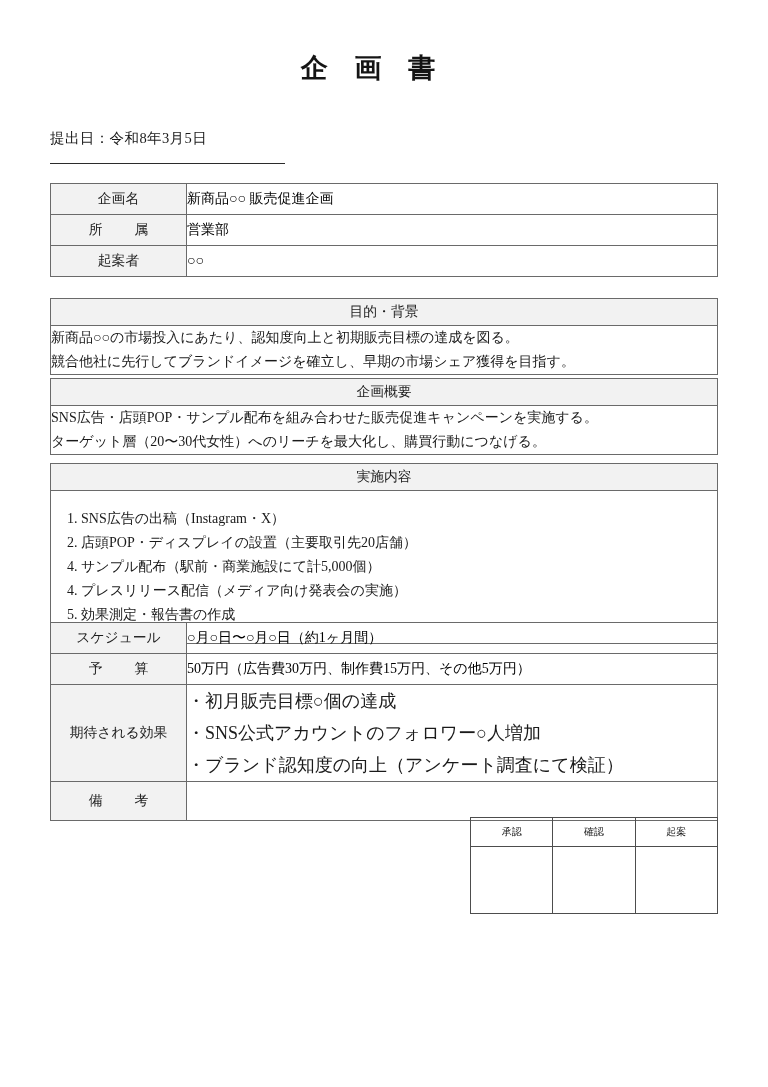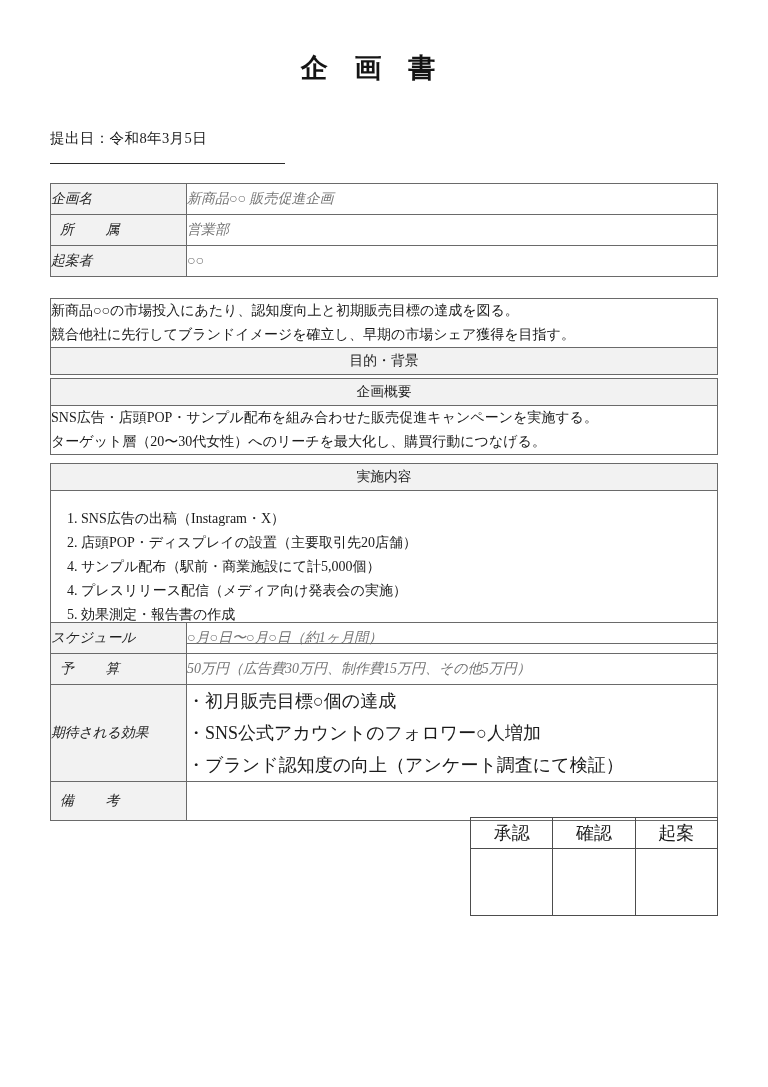--- a/index.html
+++ b/index.html
@@ -60,32 +60,31 @@
     font-size: 14px;
   }
   .tbl td {
     border: 1.1px solid #6a6a6a;
     padding: 0;
     vertical-align: middle;
   }
   .lbl {
     width: 135px;
     background: #f2f2f2;
+    text-align: center;
     font-size: 13.8px;
     color: #1d1d1d;
     height: 30px;
     padding: 3px 4px;
-    font-style: italic;
   }
   .val {
     padding: 3px 10px;
     font-size: 14px;
-    color: #737373;
+    color: #000000;
     height: 30px;
-    font-style: italic;
   }
   .spaced2 {
     letter-spacing: 9px;
     text-indent: 9px;
   }
 
   
   #info-table { top: 183px; }
 
   
@@ -135,21 +134,21 @@
     position: absolute;
     top: 817px;
     left: 470px;
     width: 248px;
     border-collapse: collapse;
     table-layout: fixed;
   }
   #stamp-table td {
     border: 1.1px solid #4d4d4d;
     text-align: center;
-    font-size: 18px;
+    font-size: 10px;
     padding: 3px 0;
   }
   #stamp-table .stamp-head { height: 22px; }
   #stamp-table .stamp-cell { height: 60px; }
 </style>
 </head>
 <body>
 
 <div class="page">
 
@@ -170,27 +169,27 @@
       <tr>
         <td class="lbl">起案者</td>
         <td class="val">○○</td>
       </tr>
     </tbody>
   </table>
 
   <table class="sec" id="sec-purpose">
     <tbody>
       <tr>
+        <td class="sec-head">目的・背景</td>
+      </tr>
+      <tr>
         <td class="sec-body">
           <p>新商品○○の市場投入にあたり、認知度向上と初期販売目標の達成を図る。</p>
           <p>競合他社に先行してブランドイメージを確立し、早期の市場シェア獲得を目指す。</p>
         </td>
-      </tr>
-      <tr>
-        <td class="sec-head">目的・背景</td>
       </tr>
     </tbody>
   </table>
 
   <table class="sec" id="sec-overview">
     <tbody>
       <tr>
         <td class="sec-head">企画概要</td>
       </tr>
       <tr>

